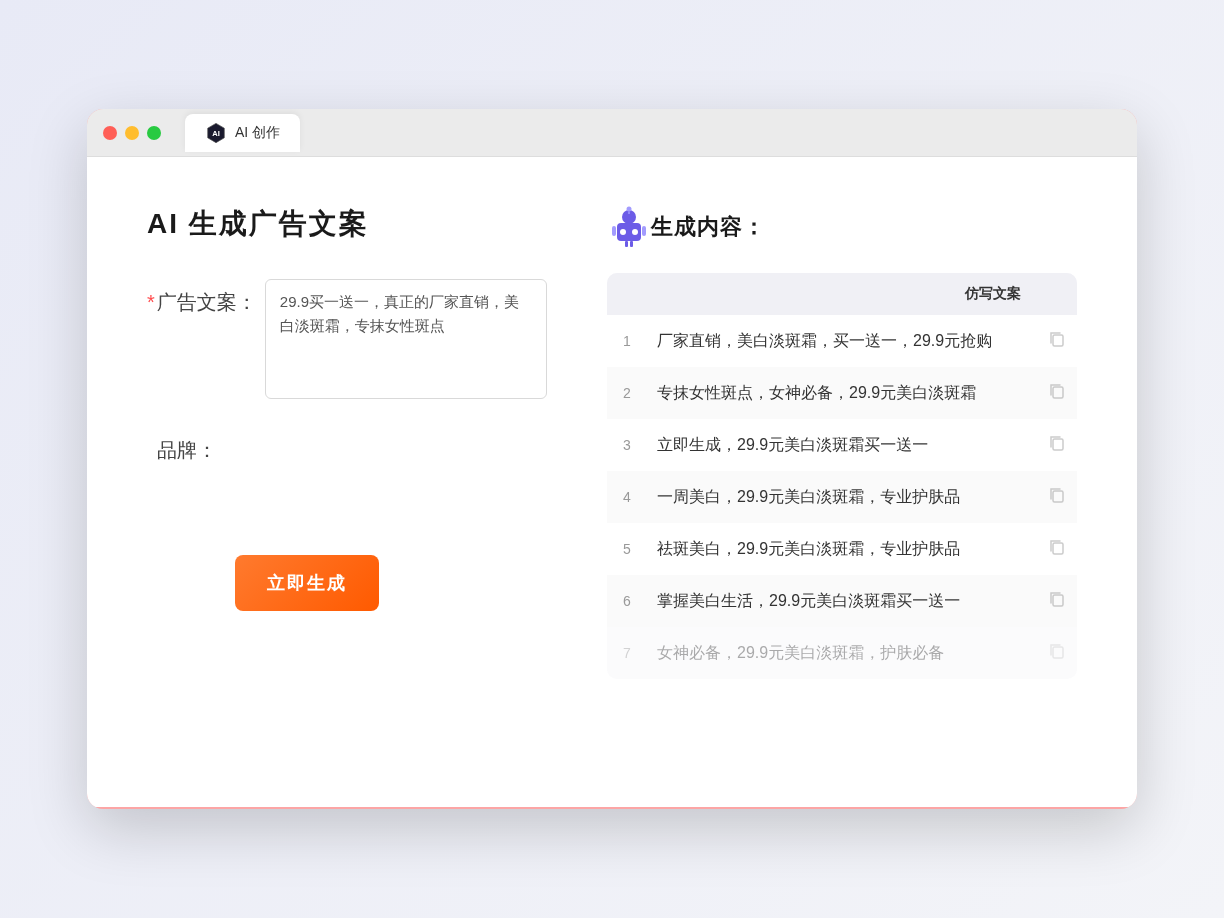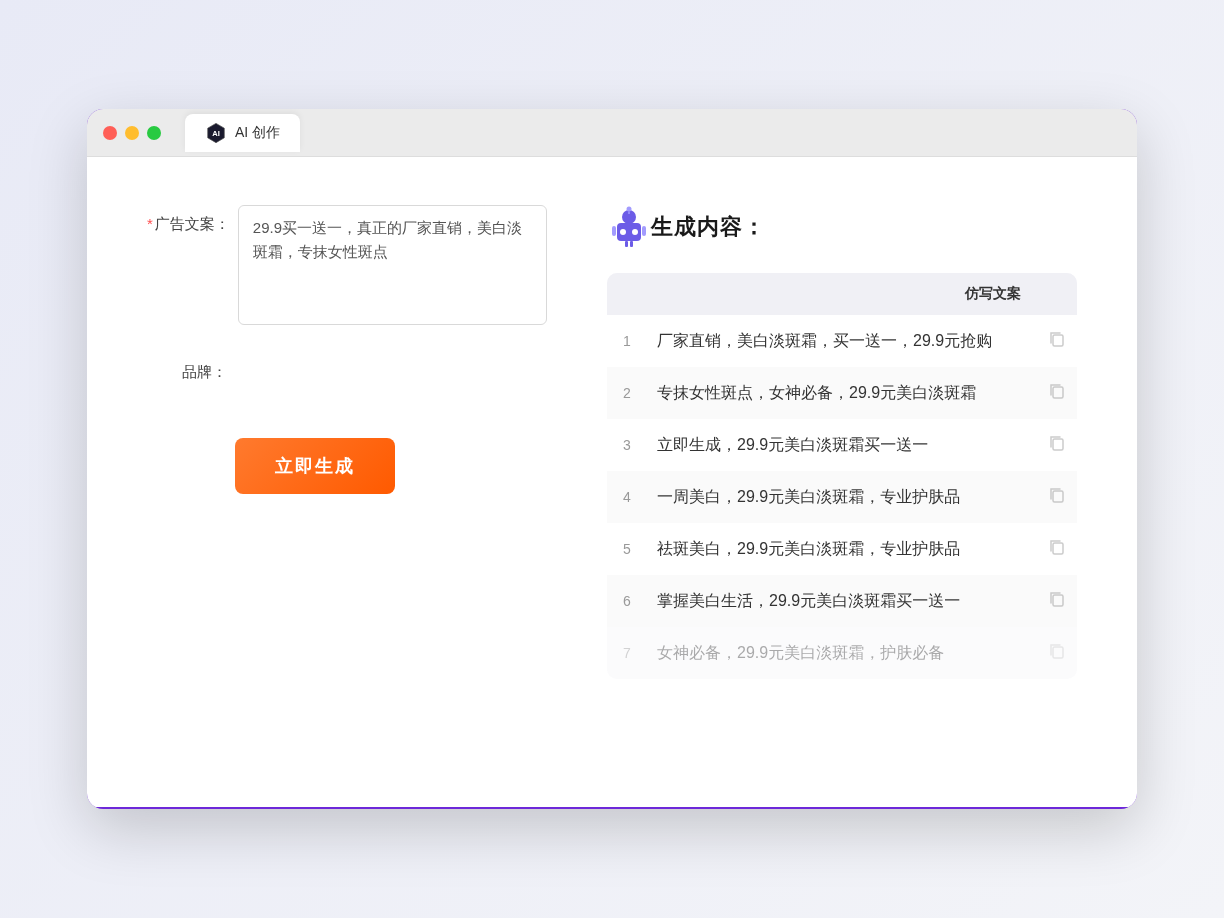--- a/index.html
+++ b/index.html
@@ -9,21 +9,21 @@
       min-height: 918px;
       display: flex;
       align-items: center;
       justify-content: center;
       font-family: 'PingFang SC', 'Microsoft YaHei', sans-serif;
     }
 
     .browser-window {
       width: 1050px;
       min-height: 700px;
-      background: #6d28d9;
+      background: #fca5a5;
       border-radius: 16px;
       box-shadow: 0 20px 60px rgba(0,0,0,0.18);
       overflow: hidden;
       position: relative;
     }
 
     .browser-titlebar {
       background: #ebebeb;
       height: 48px;
       display: flex;
@@ -94,26 +94,26 @@
     }
 
     .form-group {
       display: flex;
       align-items: flex-start;
       margin-bottom: 28px;
       gap: 8px;
     }
 
     .form-label {
-      font-size: 15px;
+      font-size: 20px;
       color: #444;
       white-space: nowrap;
       padding-top: 10px;
       min-width: 80px;
-      text-align: right;
+      text-align: center;
     }
 
     .required-star {
       color: #ff4d4f;
       margin-right: 2px;
     }
 
     .form-input {
       flex: 1;
       border: 1px solid #d9d9d9;
@@ -126,27 +126,27 @@
       resize: none;
       background: #fff;
       line-height: 1.6;
     }
 
     textarea.form-input {
       height: 120px;
     }
 
     .generate-btn {
-      margin-top: 28px;
+      margin-top: 63px;
       margin-left: 88px;
       background: linear-gradient(135deg, #ff7a2e, #ff5a00);
       color: #fff;
       border: none;
       border-radius: 8px;
-      padding: 16px 40px;
+      padding: 16px 32px;
       font-size: 18px;
       font-weight: 600;
       cursor: pointer;
       letter-spacing: 2px;
       font-family: inherit;
     }
 
     
     .right-panel {
       flex: 1;
@@ -257,20 +257,21 @@
           <text x="16" y="21" text-anchor="middle" font-size="11" font-weight="bold" fill="white" font-family="Arial">AI</text>
         </svg>
         <span>AI 创作</span>
       </div>
     </div>
   </div>
 
   <div class="browser-content">
 
     <div class="left-panel">
+      <h1 class="page-title">AI 生成广告文案</h1>
 
       
       <div class="form-group">
         <label class="form-label">
           <span class="required-star">*</span><span>广告文案：</span>
         </label>
         <textarea class="form-input" placeholder="29.9买一送一，真正的厂家直销，美白淡斑霜，专抹女性斑点" style="">29.9买一送一，真正的厂家直销，美白淡斑霜，专抹女性斑点</textarea>
       </div>
 
       

